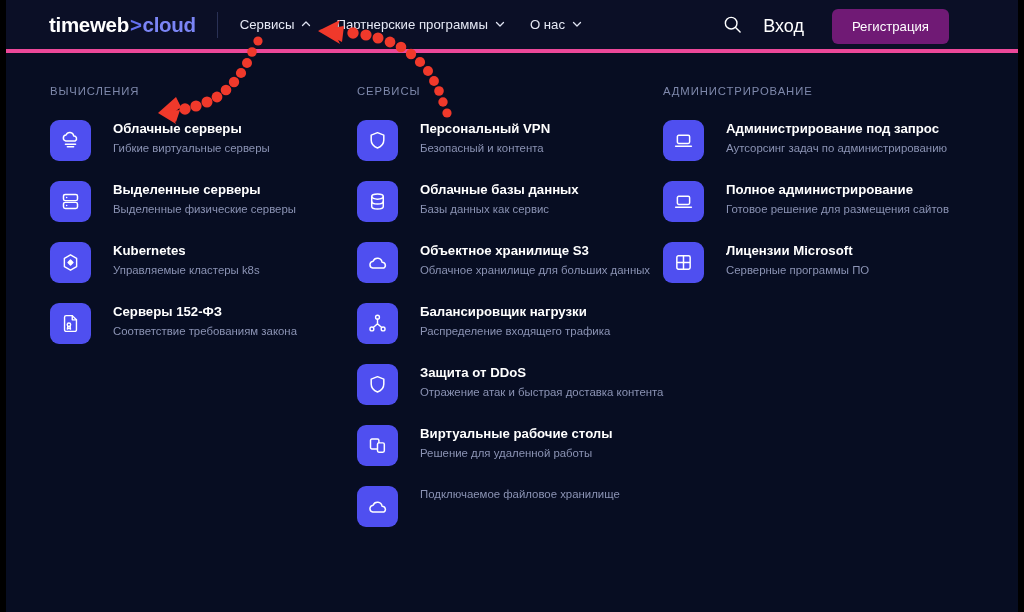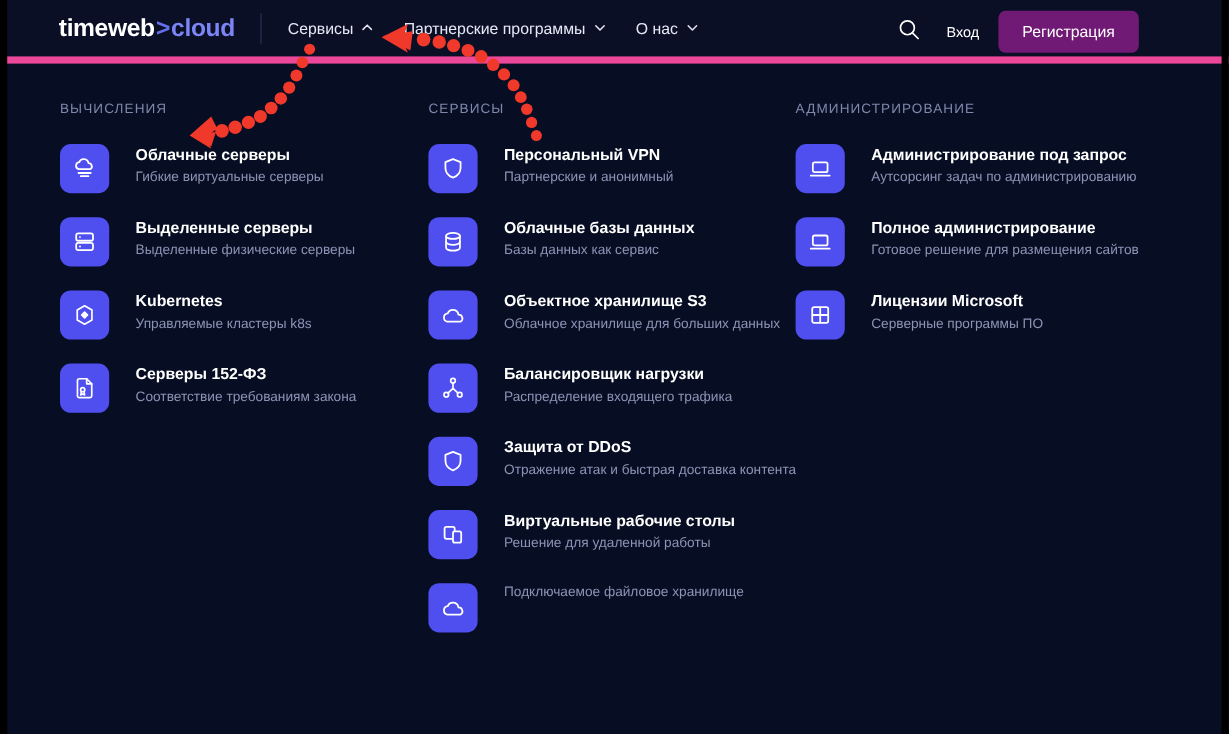--- a/index.html
+++ b/index.html
@@ -35,21 +35,21 @@
   
   .header {
     position: absolute;
     top: 0; left: 0;
     width: 1024px;
     height: 53px;
     background: #0b0f26;
     display: flex;
     align-items: center;
     z-index: 20;
-    border-bottom: 6px solid #ec4899;
+    border-bottom: 4px solid #ec4899;
   }
 
   .logo {
     margin-left: 49px;
     font-size: 20.5px;
     font-weight: bold;
     letter-spacing: -0.3px;
     white-space: nowrap;
     display: flex;
     align-items: baseline;
@@ -97,22 +97,22 @@
     gap: 0;
   }
   .search-btn {
     width: 34px; height: 34px;
     display: flex; align-items: center; justify-content: center;
     cursor: pointer;
     margin-right: 14px;
   }
   .login-link {
     color: #ffffff;
-    font-size: 12px;
-    margin-right: 16px;
+    font-size: 18px;
+    margin-right: 28px;
     cursor: pointer;
     white-space: nowrap;
   }
   .register-btn {
     background: #701a75;
     color: #ffffff;
     font-size: 13.2px;
     padding: 10px 20px;
     border-radius: 6px;
     margin-right: 75px;
@@ -321,21 +321,21 @@
       <div class="col-title">СЕРВИСЫ</div>
 
       <div class="menu-item">
         <div class="tile">
           <svg width="21" height="21" viewBox="0 0 24 24" fill="none" stroke="#fff" stroke-width="1.7" stroke-linejoin="round">
             <path d="M12 3l7.2 2.8v5.6c0 4.4-3 7.6-7.2 9.2-4.2-1.6-7.2-4.8-7.2-9.2V5.8z"></path>
           </svg>
         </div>
         <div class="mtext">
           <div class="mtitle">Персональный VPN</div>
-          <div class="mdesc">Партнерские и анонимный</div>
+          <div class="mdesc">Безопасный и контента</div>
         </div>
       </div>
 
       <div class="menu-item">
         <div class="tile">
           <svg width="21" height="21" viewBox="0 0 24 24" fill="none" stroke="#fff" stroke-width="1.7" stroke-linecap="round">
             <ellipse cx="12" cy="6.4" rx="6.6" ry="2.9"></ellipse>
             <path d="M5.4 6.4v11.2c0 1.6 3 2.9 6.6 2.9s6.6-1.3 6.6-2.9V6.4"></path>
             <path d="M5.4 12c0 1.6 3 2.9 6.6 2.9s6.6-1.3 6.6-2.9"></path>
           </svg>

